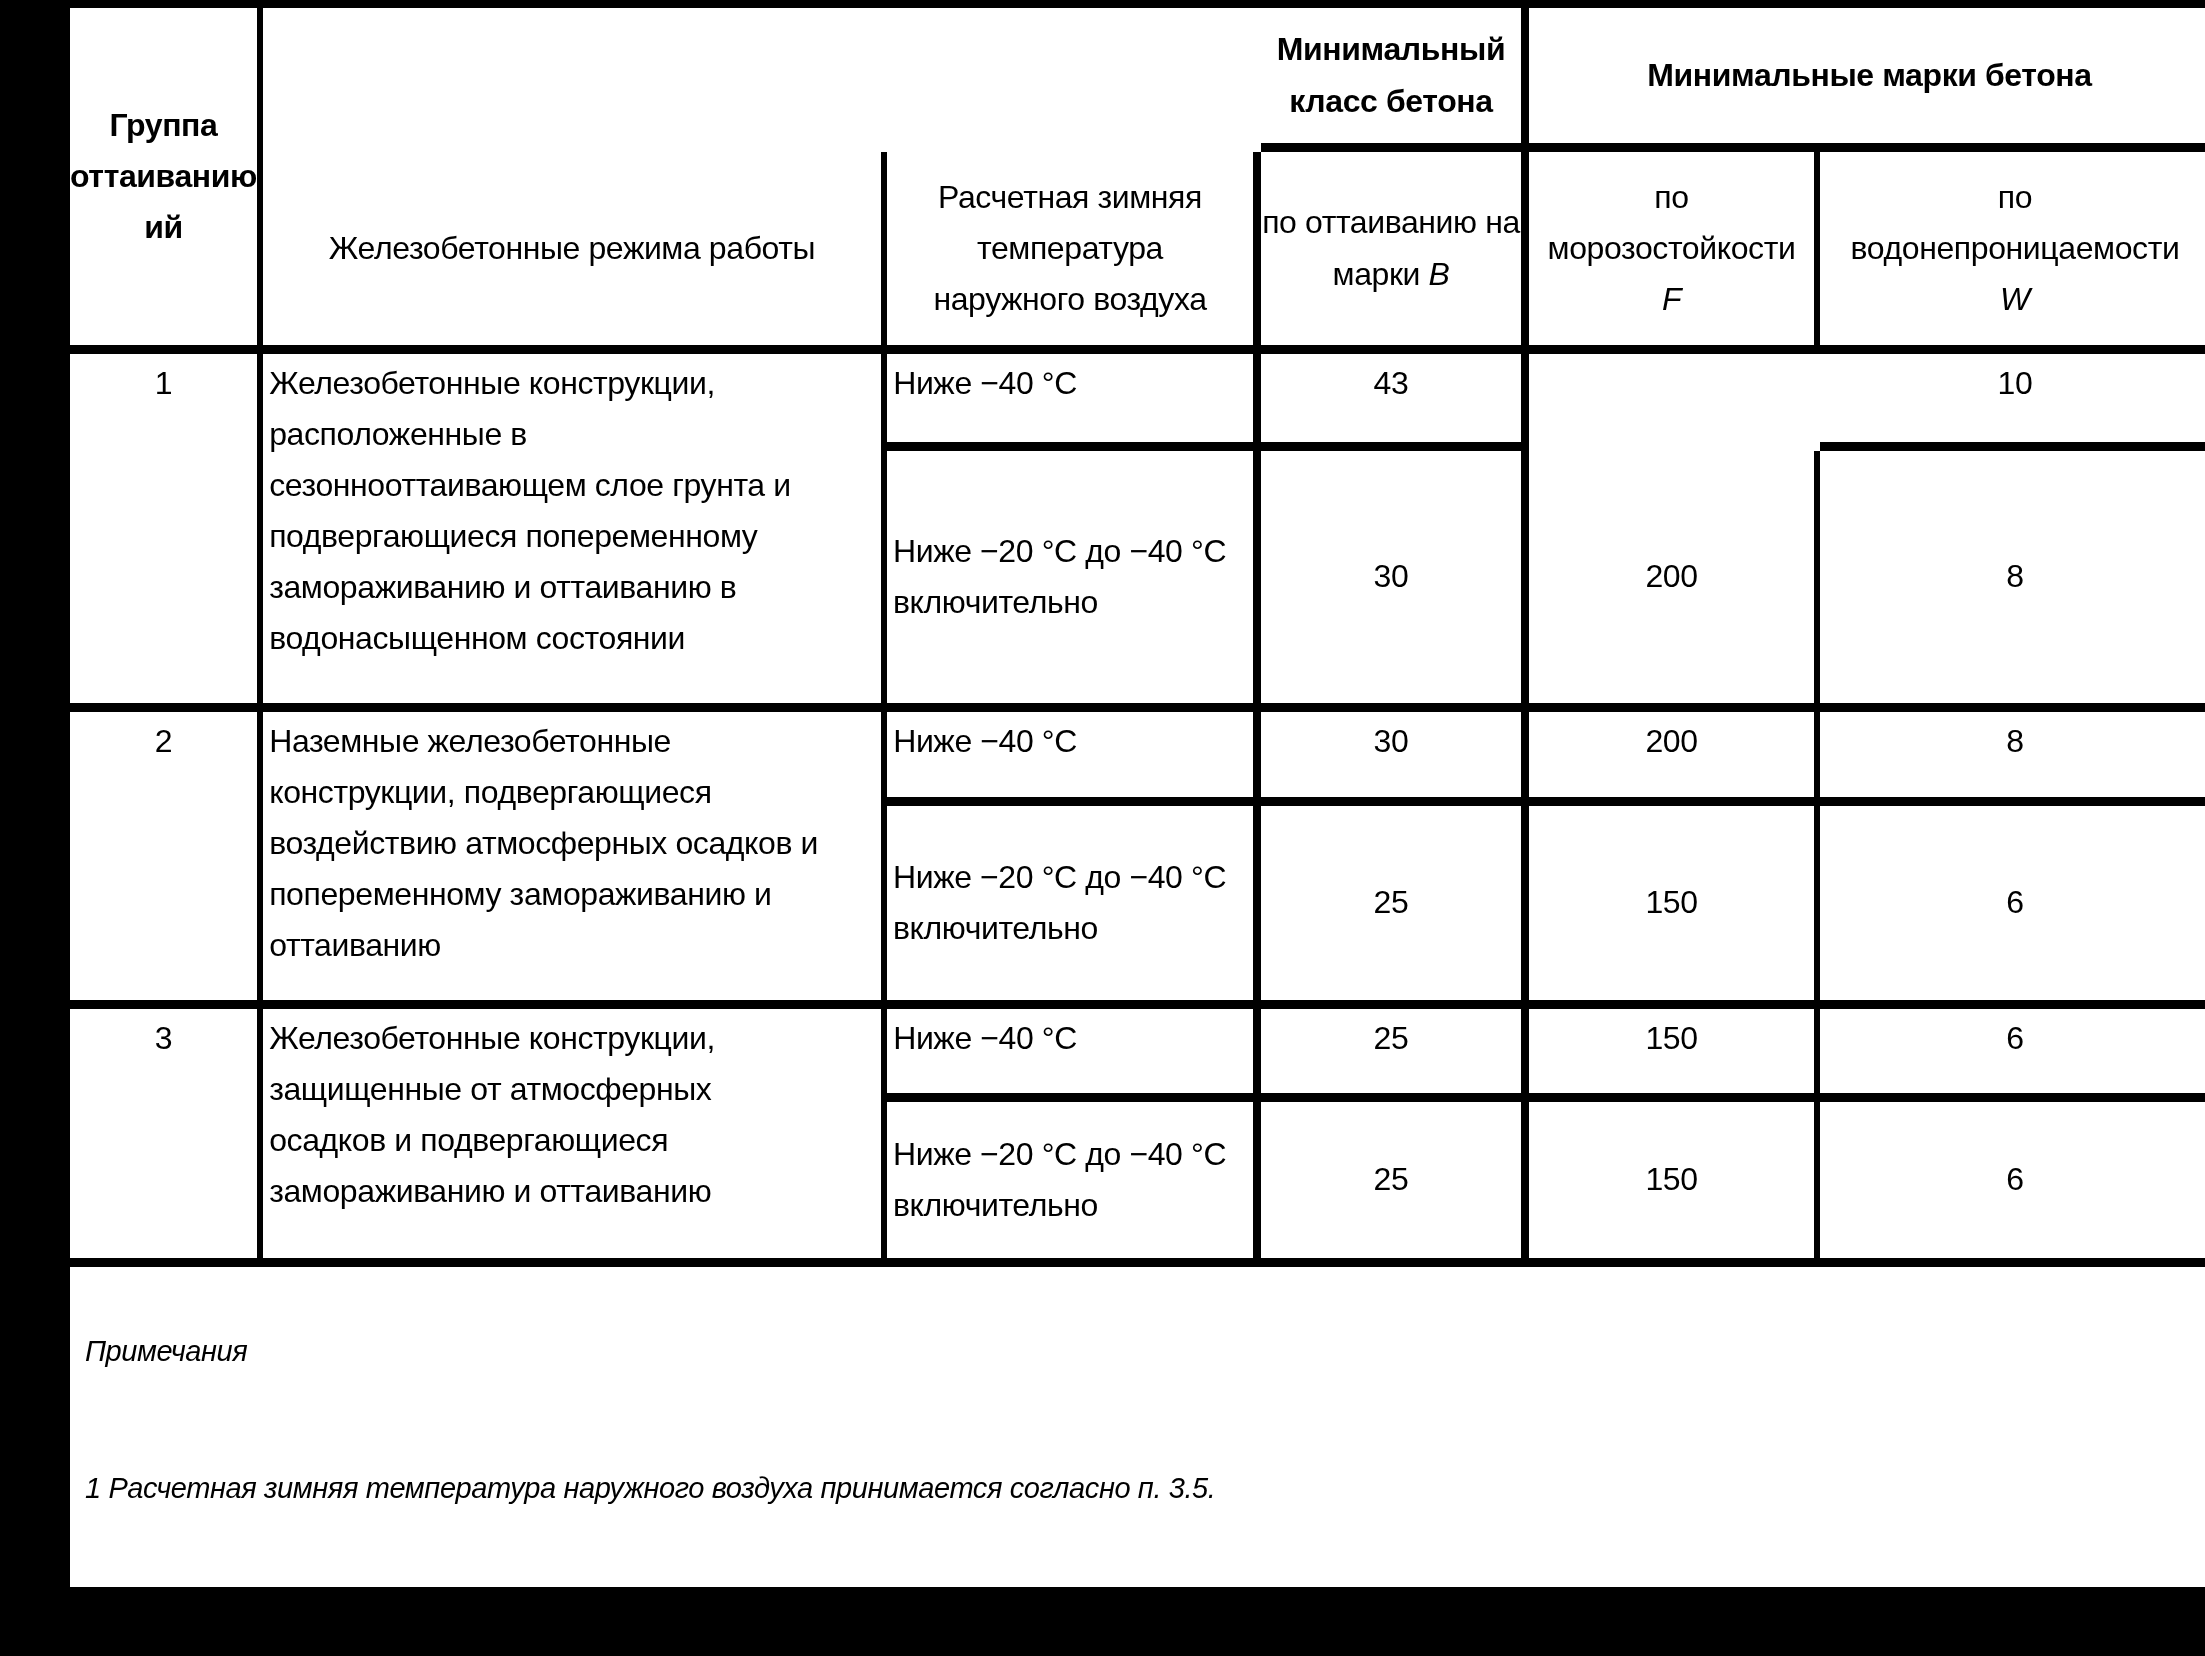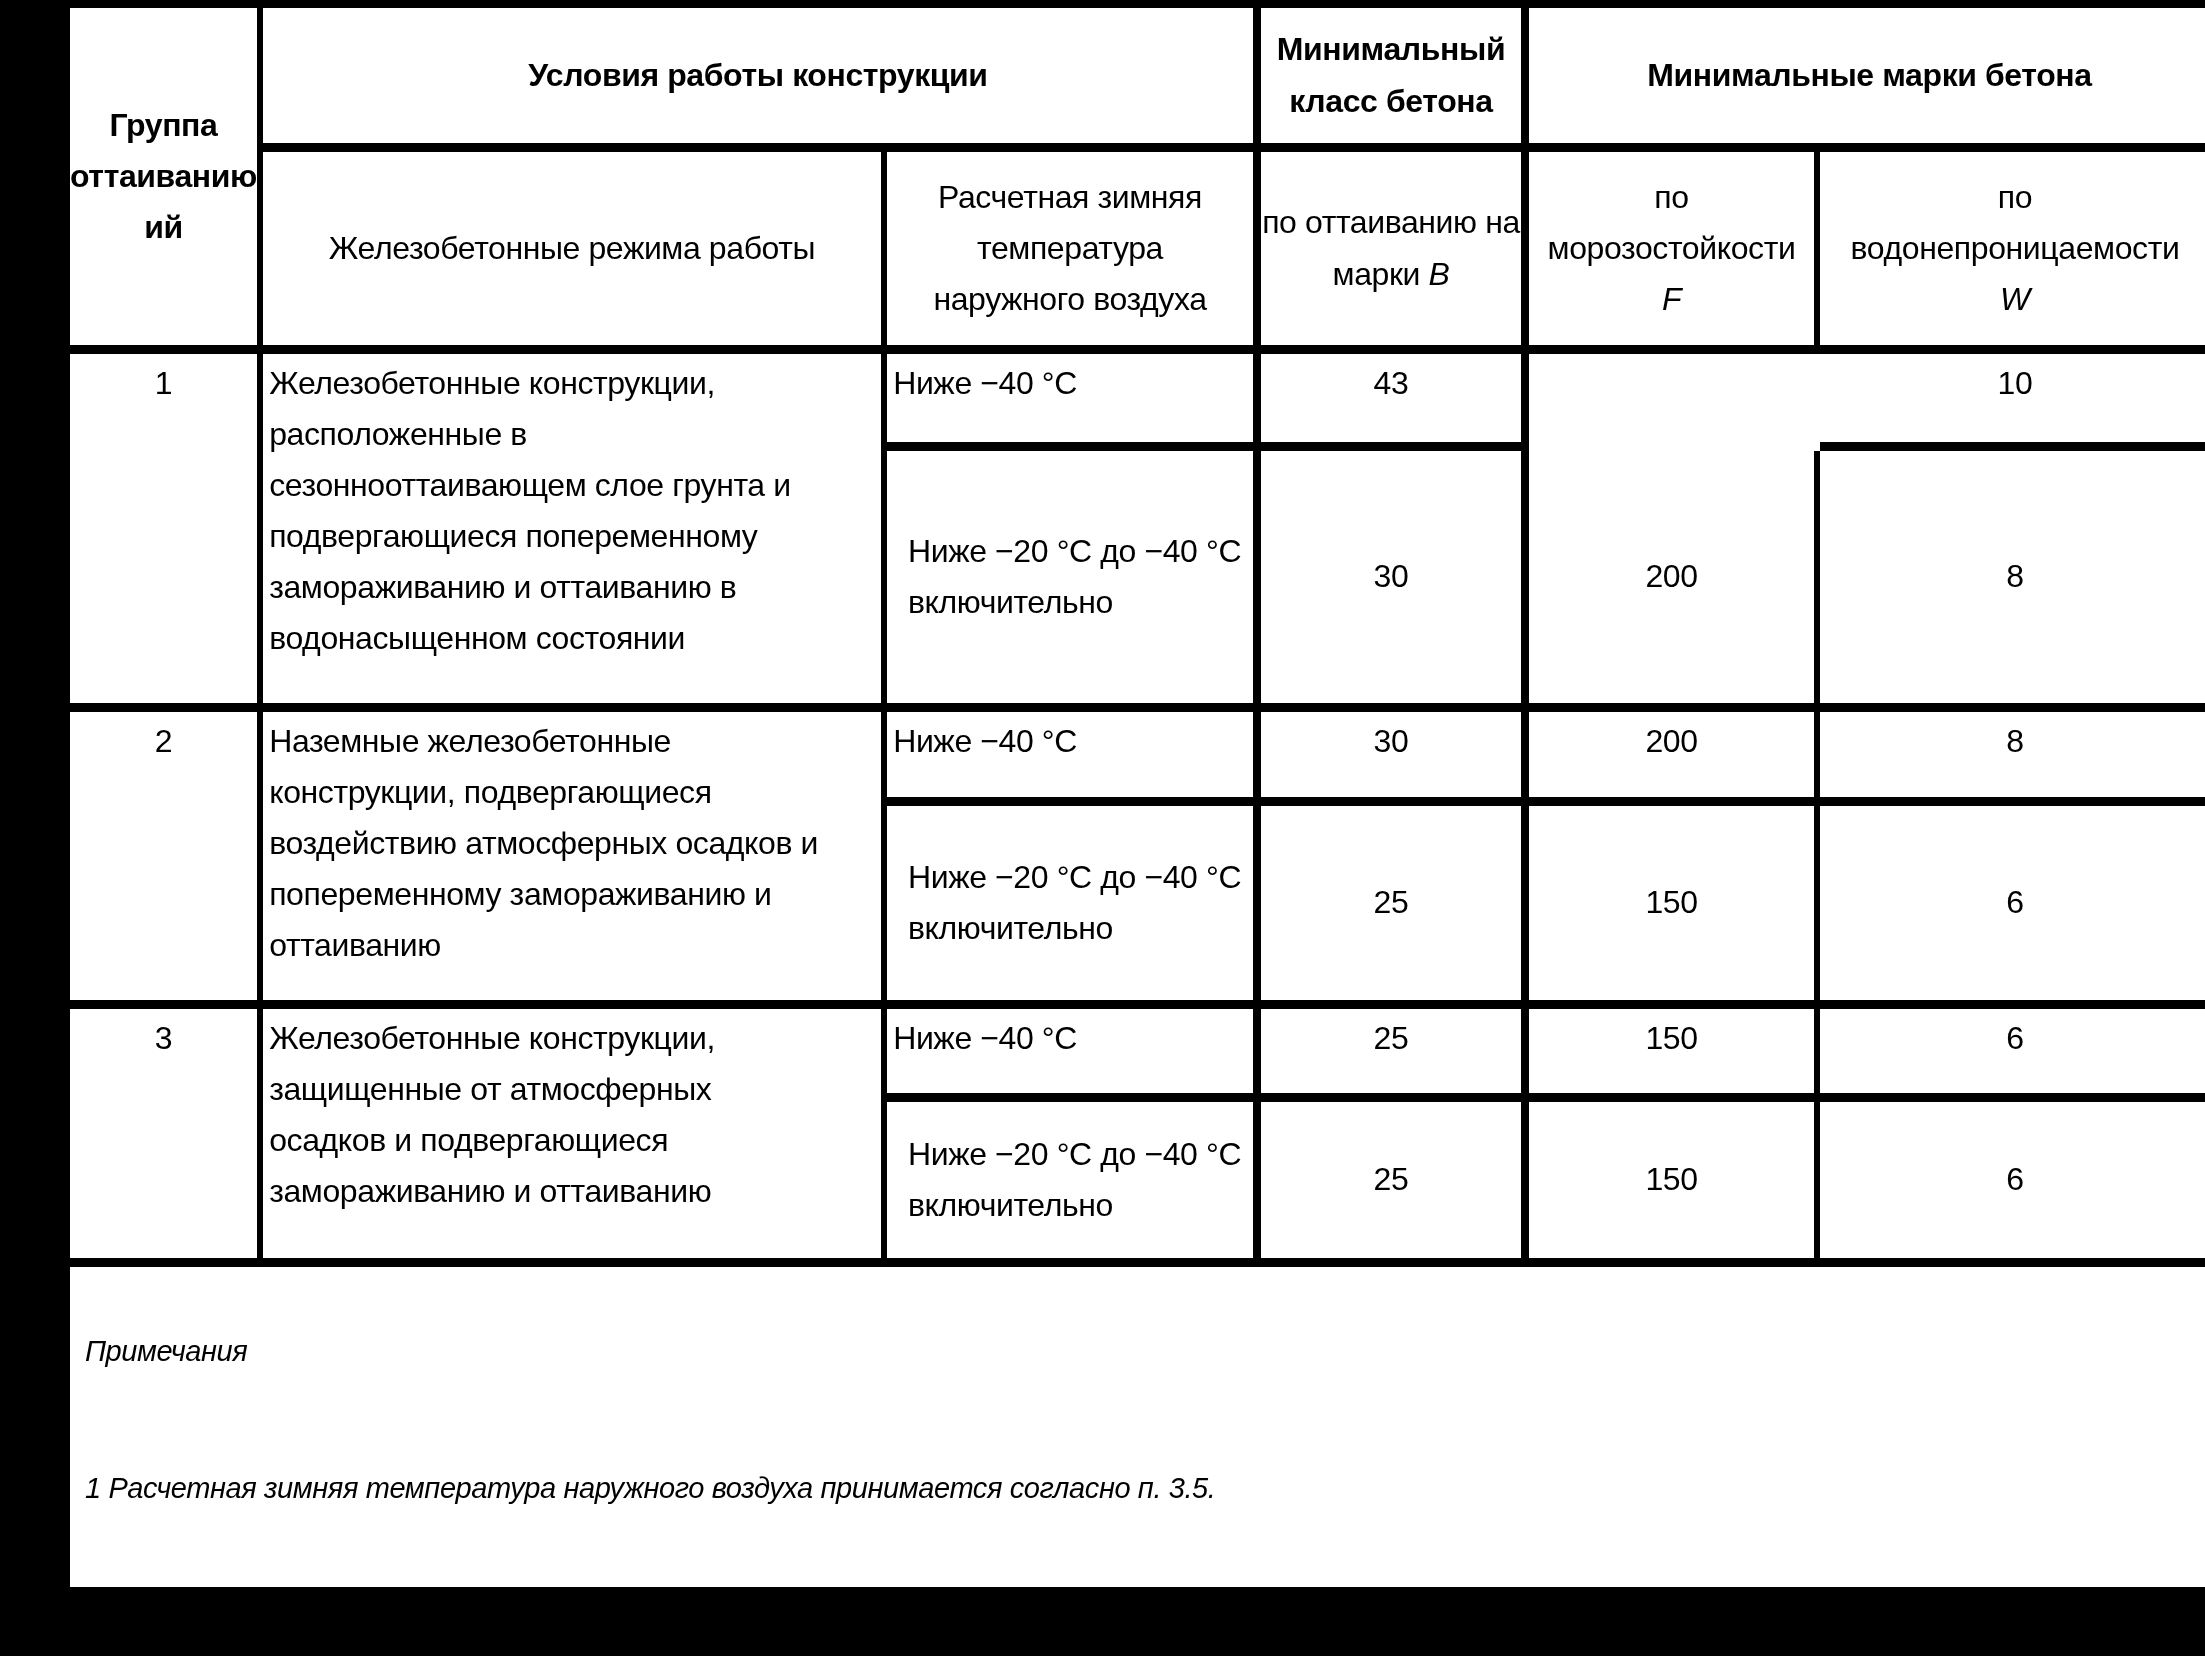--- a/index.html
+++ b/index.html
@@ -48,21 +48,21 @@
   .center {                                   
     display: flex; align-items: center; justify-content: center;
     text-align: center;
   }
   .topcenter {                                
     display: flex; align-items: flex-start; justify-content: center;
     text-align: center; padding-top: 3.5px;
   }
   .vcenter-left {                             
     display: flex; align-items: center; justify-content: flex-start;
-    text-align: left; padding-left: 21px; padding-right: 4.4px;
+    text-align: left; padding-left: 6px; padding-right: 4.4px;
   }
   .top-left {
     padding: 3.5px 7px 0 6.2px;
     text-align: left;
   }
   .notes {
     font-style: italic;
     font-size: 29px;
     padding: 15px 17.6px 0 15px;
     white-space: pre-line;
@@ -72,21 +72,20 @@
 </head>
 <body>
 
 <div id="canvas">
   <div id="table">
 
     <div class="cell bold center" style="grid-area:1/1/3/2">Группа
 оттаиванию
 ий</div>
 
-    <div class="cell hr bold center" style="grid-area:1/2/2/4">Условия работы конструкции</div>
 
     <div class="cell hr bold center" style="grid-area:1/4/2/5">Минимальный
 класс бетона</div>
 
     <div class="cell bold center" style="grid-area:1/5/2/7">Минимальные марки бетона</div>
 
     <div class="cell center" style="grid-area:2/2/3/3">Железобетонные режима работы</div>
 
     <div class="cell hr center" style="grid-area:2/3/3/4">Расчетная зимняя
 температура

